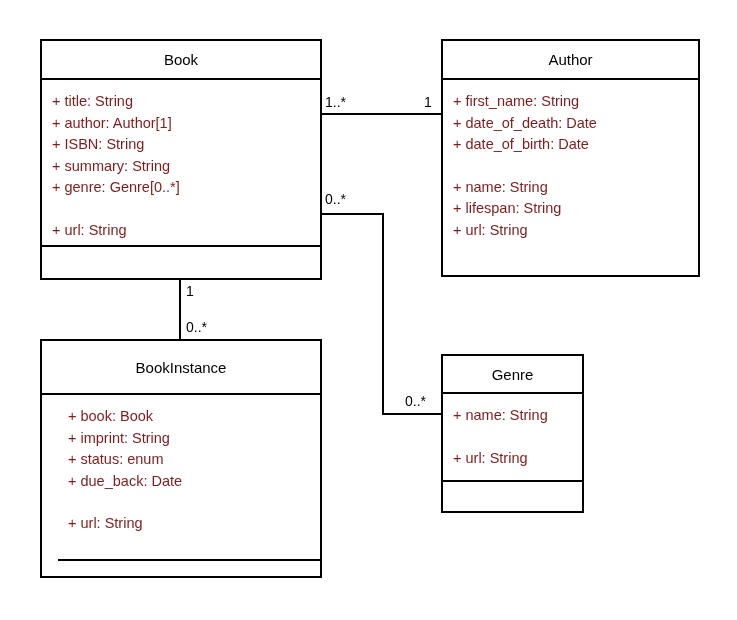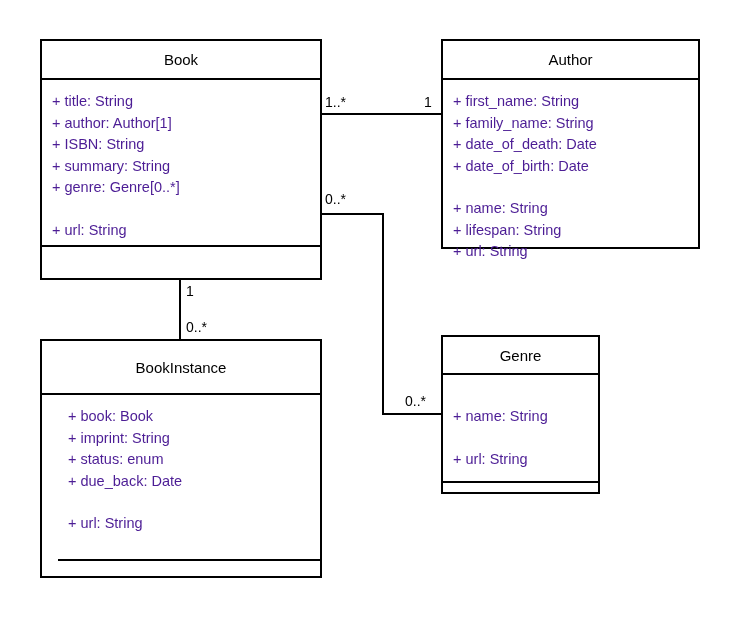--- a/index.html
+++ b/index.html
@@ -49,21 +49,21 @@
     align-items: center;
     justify-content: center;
     border-bottom: 2px solid #000000;
     flex: 0 0 auto;
   }
   .uml-attrs {
     box-sizing: border-box;
     flex: 1 1 auto;
     padding: 11px 10px 22px 10px;
     font-size: 14.5px;
-    color: #4c1d95;
+    color: #7f1d1d;
     line-height: 21.5px;
   }
   .uml-attrs.with-divider {
     border-bottom: 2px solid #000000;
     flex: 0 0 auto;
   }
   .uml-attr {
     white-space: pre;
   }
   .uml-attr.gap {
@@ -99,46 +99,45 @@
       <div class="uml-attr">+ title: String</div>
       <div class="uml-attr">+ author: Author[1]</div>
       <div class="uml-attr">+ ISBN: String</div>
       <div class="uml-attr">+ summary: String</div>
       <div class="uml-attr">+ genre: Genre[0..*]</div>
       <div class="uml-attr gap">+ url: String</div>
     </div>
     <div class="uml-ops"></div>
   </div>
 
-  <div class="uml-class" style="left:441px; top:39px; width:259px; height:210px;">
+  <div class="uml-class" style="left:441px; top:39px; width:259px; height:238px;">
     <div class="uml-name" style="height:39px;">Author</div>
     <div class="uml-attrs">
       <div class="uml-attr">+ first_name: String</div>
-      <div class="uml-attr">+ family_name: String</div>
       <div class="uml-attr">+ date_of_death: Date</div>
       <div class="uml-attr">+ date_of_birth: Date</div>
       <div class="uml-attr gap">+ name: String</div>
       <div class="uml-attr">+ lifespan: String</div>
       <div class="uml-attr">+ url: String</div>
     </div>
   </div>
 
   <div class="uml-class" style="left:40px; top:339px; width:282px; height:239px;">
     <div class="uml-name" style="height:54px;">BookInstance</div>
     <div class="uml-attrs with-divider" style="height:166px;margin-left:16px;">
       <div class="uml-attr">+ book: Book</div>
       <div class="uml-attr">+ imprint: String</div>
       <div class="uml-attr">+ status: enum</div>
       <div class="uml-attr">+ due_back: Date</div>
       <div class="uml-attr gap">+ url: String</div>
     </div>
     <div class="uml-ops"></div>
   </div>
 
-  <div class="uml-class" style="left:441px; top:335px; width:159px; height:159px;gap:20px;">
+  <div class="uml-class" style="left:441px; top:354px; width:143px; height:159px;">
     <div class="uml-name" style="height:38px;">Genre</div>
     <div class="uml-attrs with-divider" style="height:88px;">
       <div class="uml-attr">+ name: String</div>
       <div class="uml-attr gap">+ url: String</div>
     </div>
     <div class="uml-ops"></div>
   </div>
 
   <div class="mult-label" style="left:325px; top:95px;">1..*</div>
   <div class="mult-label" style="left:424px; top:95px;">1</div>

